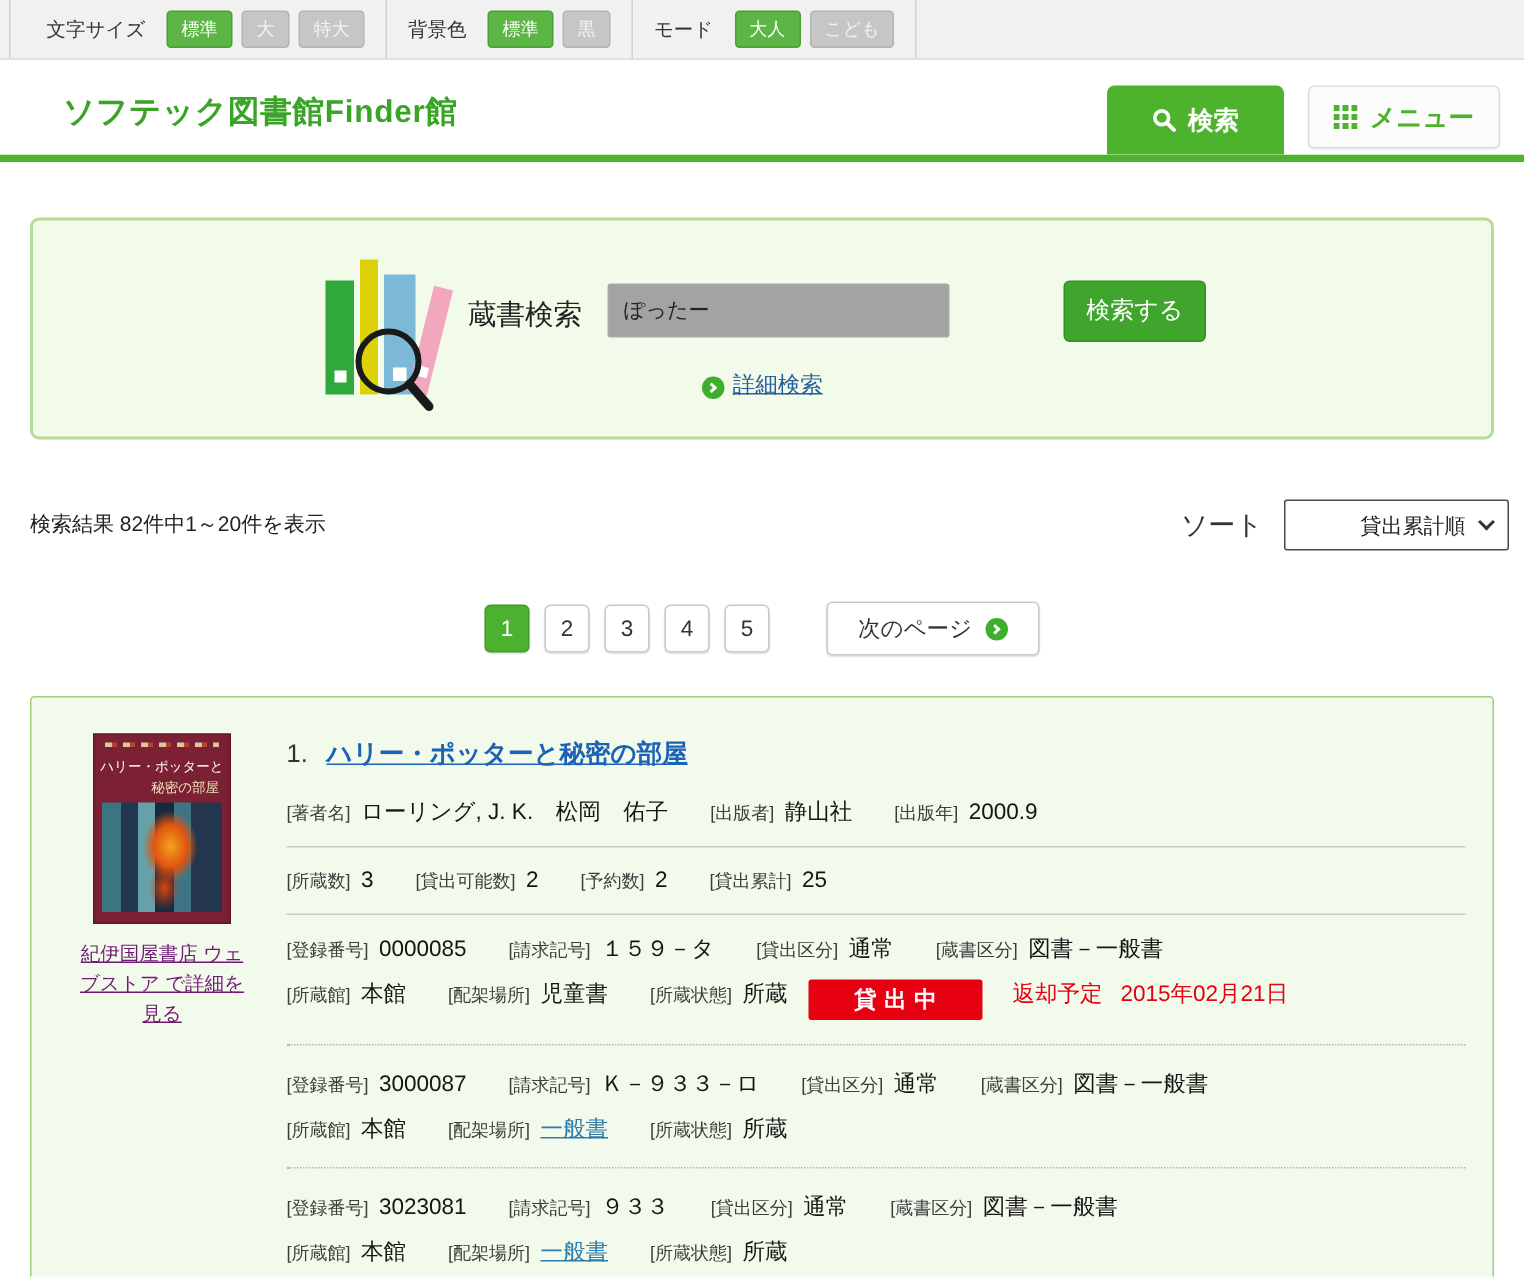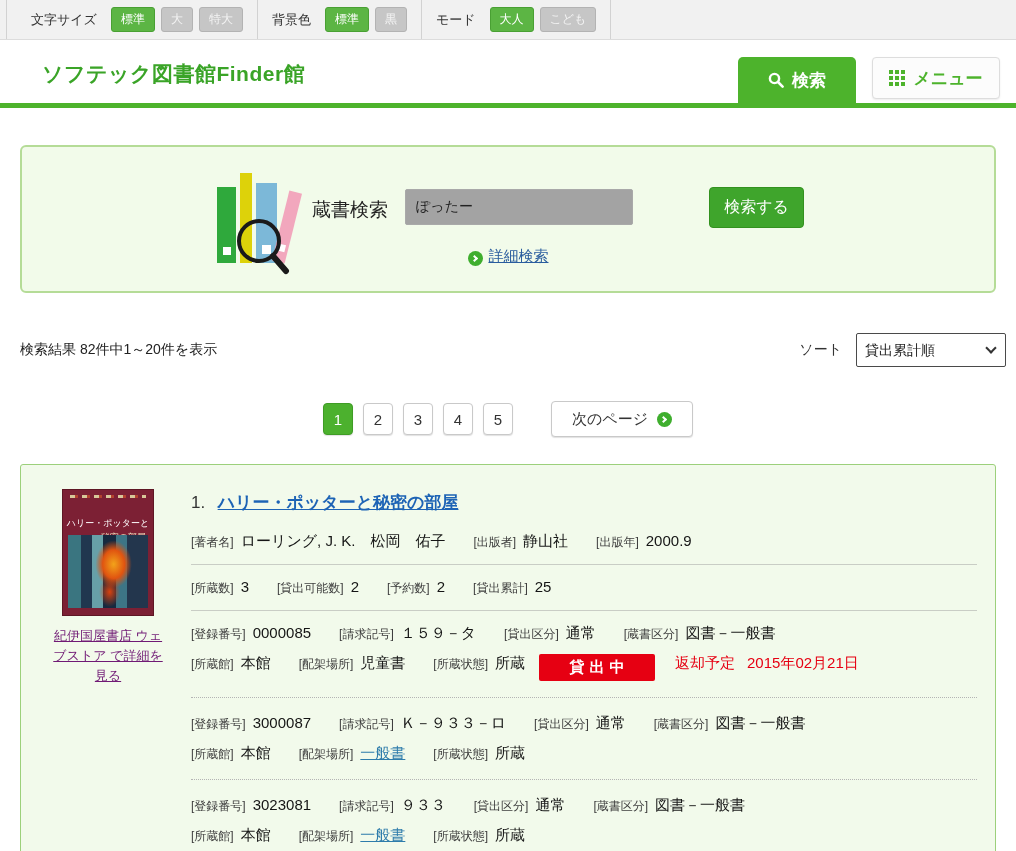--- a/index.html
+++ b/index.html
@@ -83,26 +83,26 @@
     transform: rotate(45deg);
   }
 
   
   .results-bar {
     margin: 40px 20px 0; height: 34px;
     display: flex; justify-content: space-between; align-items: center;
   }
   .results-summary { font-size: 14px; color: #222; }
   .sort-area { display: flex; align-items: center; margin-right: -10px; }
-  .sort-label { font-size: 14px; color: #333; margin-right: 14px; }
+  .sort-label { font-size: 18px; color: #333; margin-right: 14px; }
   .sort-select-wrap { position: relative; width: 150px; }
   .sort-select-wrap select {
     width: 100%; height: 34px; border: 1px solid #4a4a4a; border-radius: 2px;
     background: #fff; font-size: 14px; font-family: inherit; color: #222;
-    padding: 0 28px 0 8px; appearance: none; -webkit-appearance: none; -moz-appearance: none;
+    padding: 0 28px 0 8px; appearance: none; text-align: right; -webkit-appearance: none; -moz-appearance: none;
   }
   .chev-down {
     position: absolute; right: 11px; top: 11px; width: 8px; height: 8px;
     border-right: 2px solid #333; border-bottom: 2px solid #333;
     transform: rotate(45deg); pointer-events: none;
   }
 
   
   .pagination {
     margin-top: 34px; display: flex; justify-content: center; align-items: center; gap: 10px;
@@ -130,21 +130,21 @@
   }
   .cover-col { width: 118px; flex: none; }
   .cover {
     width: 92px; height: 127px; margin: 0 auto; position: relative;
     background: #7c2034; border: 1px solid #5e1624; overflow: hidden;
   }
   .cover-dashes {
     height: 3px; margin: 5px 7px 0;
     background: repeating-linear-gradient(90deg, #d8c79a 0 5px, #b3422e 5px 8px, transparent 8px 12px);
   }
-  .cover-t1 { color: #fff; font-size: 9px; text-align: center; margin-top: 19px; white-space: nowrap; }
+  .cover-t1 { color: #fff; font-size: 9px; text-align: center; margin-top: 7px; white-space: nowrap; }
   .cover-t2 { color: #efe3c0; font-size: 9px; text-align: right; margin: 1px 7px 0 0; white-space: nowrap; }
   .cover-art {
     position: absolute; left: 5px; right: 5px; top: 45px; bottom: 7px;
     background:
       radial-gradient(ellipse 14px 20px at 52% 78%, #d8420e 0%, rgba(150,40,10,0) 75%),
       radial-gradient(ellipse 26px 34px at 57% 40%, #f2a31a 0%, #e05410 42%, rgba(140,30,12,0) 70%),
       linear-gradient(90deg, #3a7580 0 16%, #20374f 16% 30%, #67a0a8 30% 44%, #16293f 44% 60%, #3d7586 60% 74%, #23364d 74% 100%);
   }
   .store-link {
     display: block; width: 112px; margin: 10px auto 0; text-align: center;

